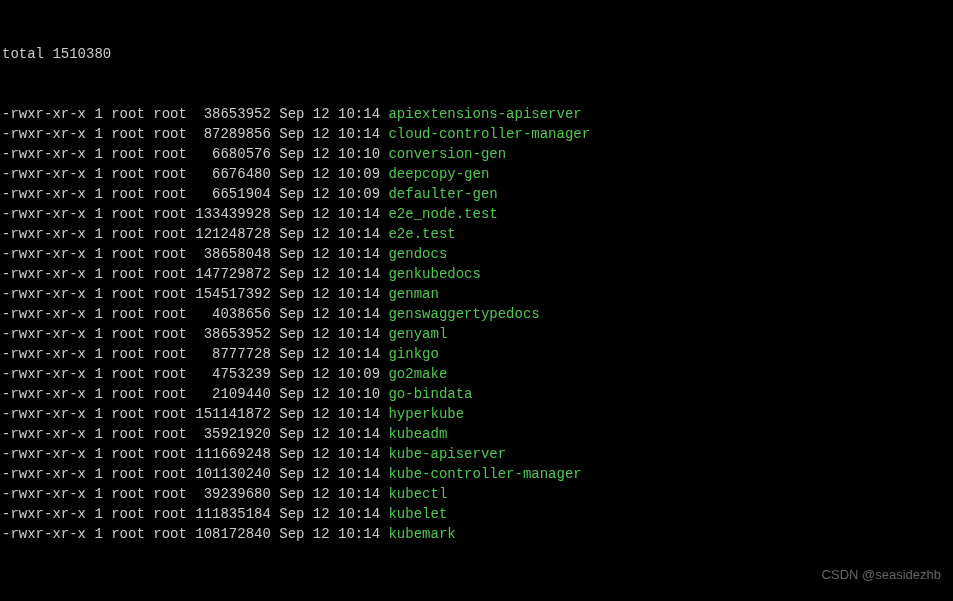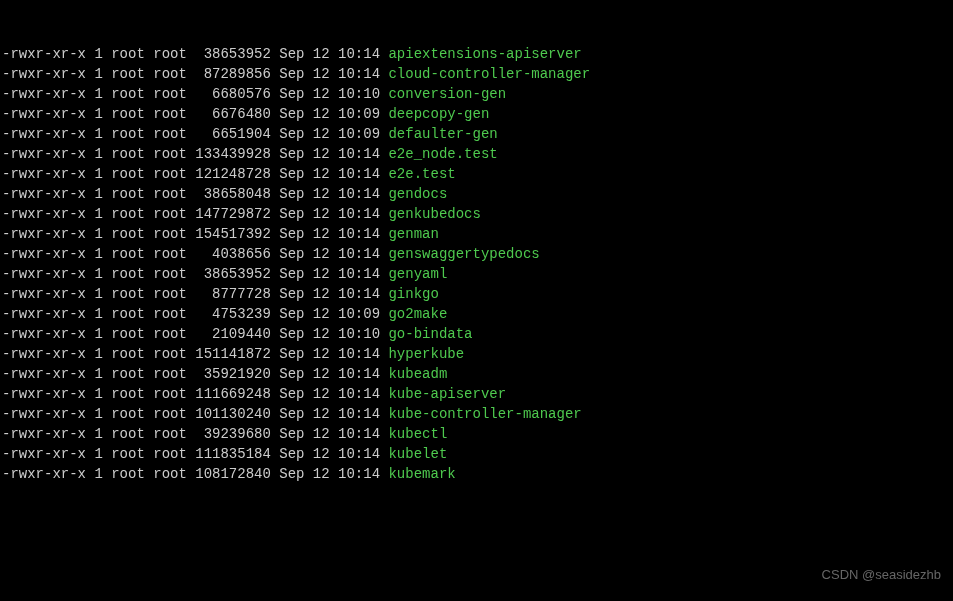--- a/index.html
+++ b/index.html
@@ -38,17 +38,18 @@
       font-size: 13px;
       font-family: Arial, sans-serif;
       opacity: 0.75;
       margin-left: 16px;
     }
   </style>
 </head>
 <body>
 
 <div class="terminal">
+  <span class="line output">total 1510380</span>
   <div id="file-rows"><span class="line"><span class="output">-rwxr-xr-x 1 root root  38653952 Sep 12 10:14 </span><span class="file-exec">apiextensions-apiserver</span></span><span class="line"><span class="output">-rwxr-xr-x 1 root root  87289856 Sep 12 10:14 </span><span class="file-exec">cloud-controller-manager</span></span><span class="line"><span class="output">-rwxr-xr-x 1 root root   6680576 Sep 12 10:10 </span><span class="file-exec">conversion-gen</span></span><span class="line"><span class="output">-rwxr-xr-x 1 root root   6676480 Sep 12 10:09 </span><span class="file-exec">deepcopy-gen</span></span><span class="line"><span class="output">-rwxr-xr-x 1 root root   6651904 Sep 12 10:09 </span><span class="file-exec">defaulter-gen</span></span><span class="line"><span class="output">-rwxr-xr-x 1 root root 133439928 Sep 12 10:14 </span><span class="file-exec">e2e_node.test</span></span><span class="line"><span class="output">-rwxr-xr-x 1 root root 121248728 Sep 12 10:14 </span><span class="file-exec">e2e.test</span></span><span class="line"><span class="output">-rwxr-xr-x 1 root root  38658048 Sep 12 10:14 </span><span class="file-exec">gendocs</span></span><span class="line"><span class="output">-rwxr-xr-x 1 root root 147729872 Sep 12 10:14 </span><span class="file-exec">genkubedocs</span></span><span class="line"><span class="output">-rwxr-xr-x 1 root root 154517392 Sep 12 10:14 </span><span class="file-exec">genman</span></span><span class="line"><span class="output">-rwxr-xr-x 1 root root   4038656 Sep 12 10:14 </span><span class="file-exec">genswaggertypedocs</span></span><span class="line"><span class="output">-rwxr-xr-x 1 root root  38653952 Sep 12 10:14 </span><span class="file-exec">genyaml</span></span><span class="line"><span class="output">-rwxr-xr-x 1 root root   8777728 Sep 12 10:14 </span><span class="file-exec">ginkgo</span></span><span class="line"><span class="output">-rwxr-xr-x 1 root root   4753239 Sep 12 10:09 </span><span class="file-exec">go2make</span></span><span class="line"><span class="output">-rwxr-xr-x 1 root root   2109440 Sep 12 10:10 </span><span class="file-exec">go-bindata</span></span><span class="line"><span class="output">-rwxr-xr-x 1 root root 151141872 Sep 12 10:14 </span><span class="file-exec">hyperkube</span></span><span class="line"><span class="output">-rwxr-xr-x 1 root root  35921920 Sep 12 10:14 </span><span class="file-exec">kubeadm</span></span><span class="line"><span class="output">-rwxr-xr-x 1 root root 111669248 Sep 12 10:14 </span><span class="file-exec">kube-apiserver</span></span><span class="line"><span class="output">-rwxr-xr-x 1 root root 101130240 Sep 12 10:14 </span><span class="file-exec">kube-controller-manager</span></span><span class="line"><span class="output">-rwxr-xr-x 1 root root  39239680 Sep 12 10:14 </span><span class="file-exec">kubectl</span></span><span class="line"><span class="output">-rwxr-xr-x 1 root root 111835184 Sep 12 10:14 </span><span class="file-exec">kubelet</span></span><span class="line"><span class="output">-rwxr-xr-x 1 root root 108172840 Sep 12 10:14 </span><span class="file-exec">kubemark</span></span></div>
   
 </div>
 
 <div class="watermark">CSDN @seasidezhb</div>
 
 </body></html>

